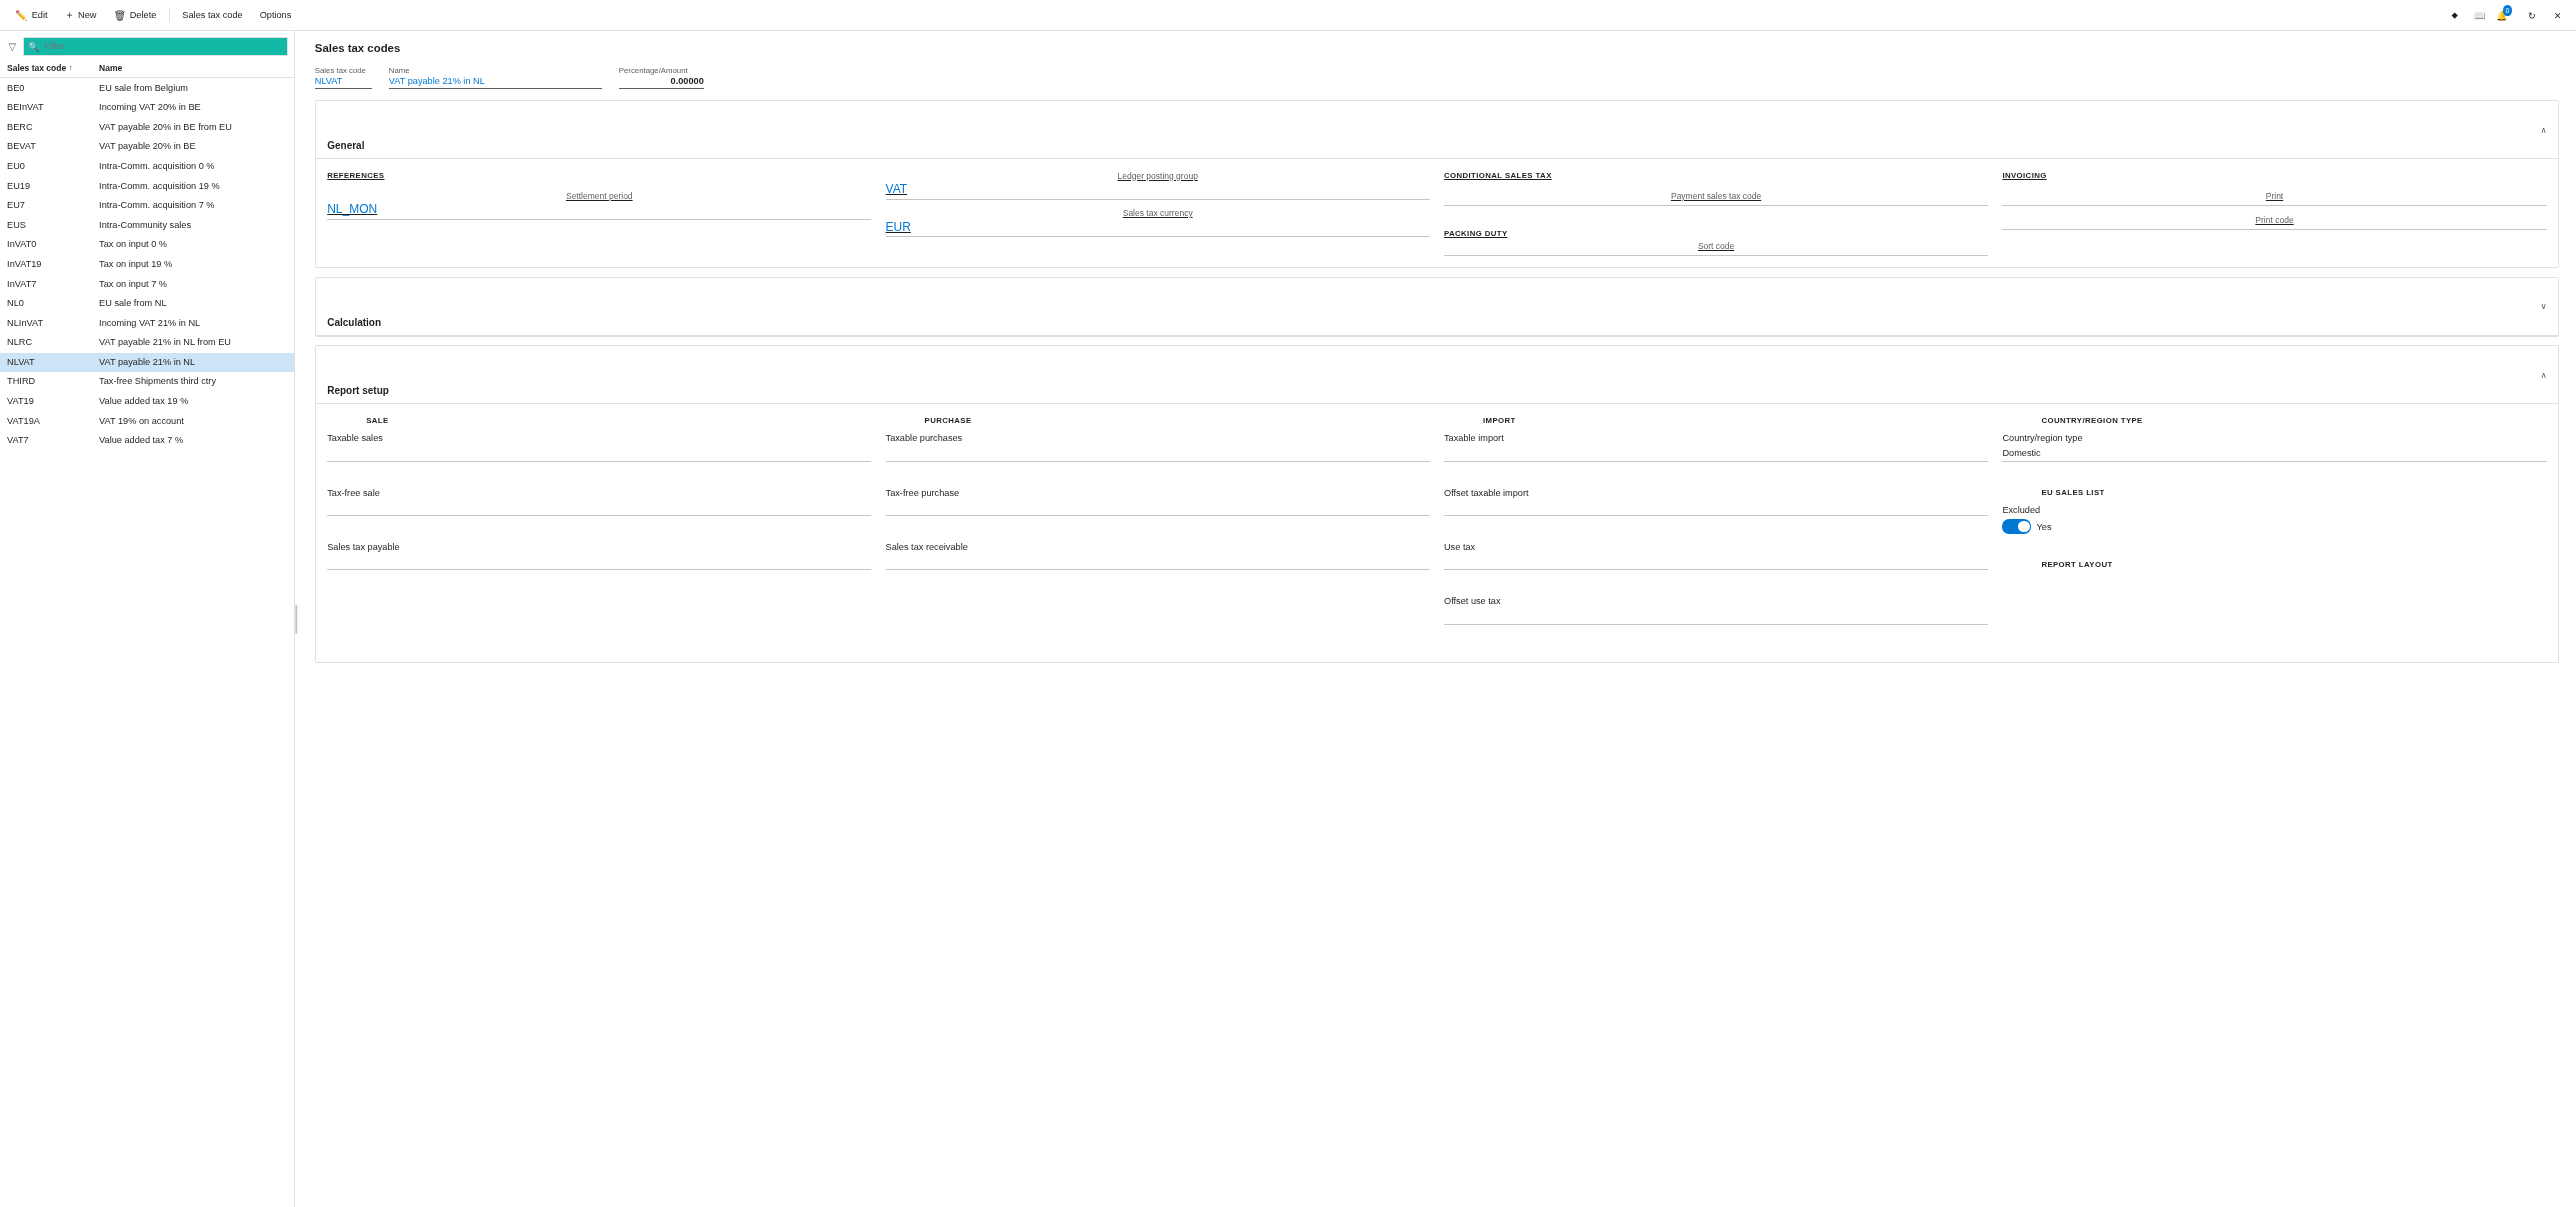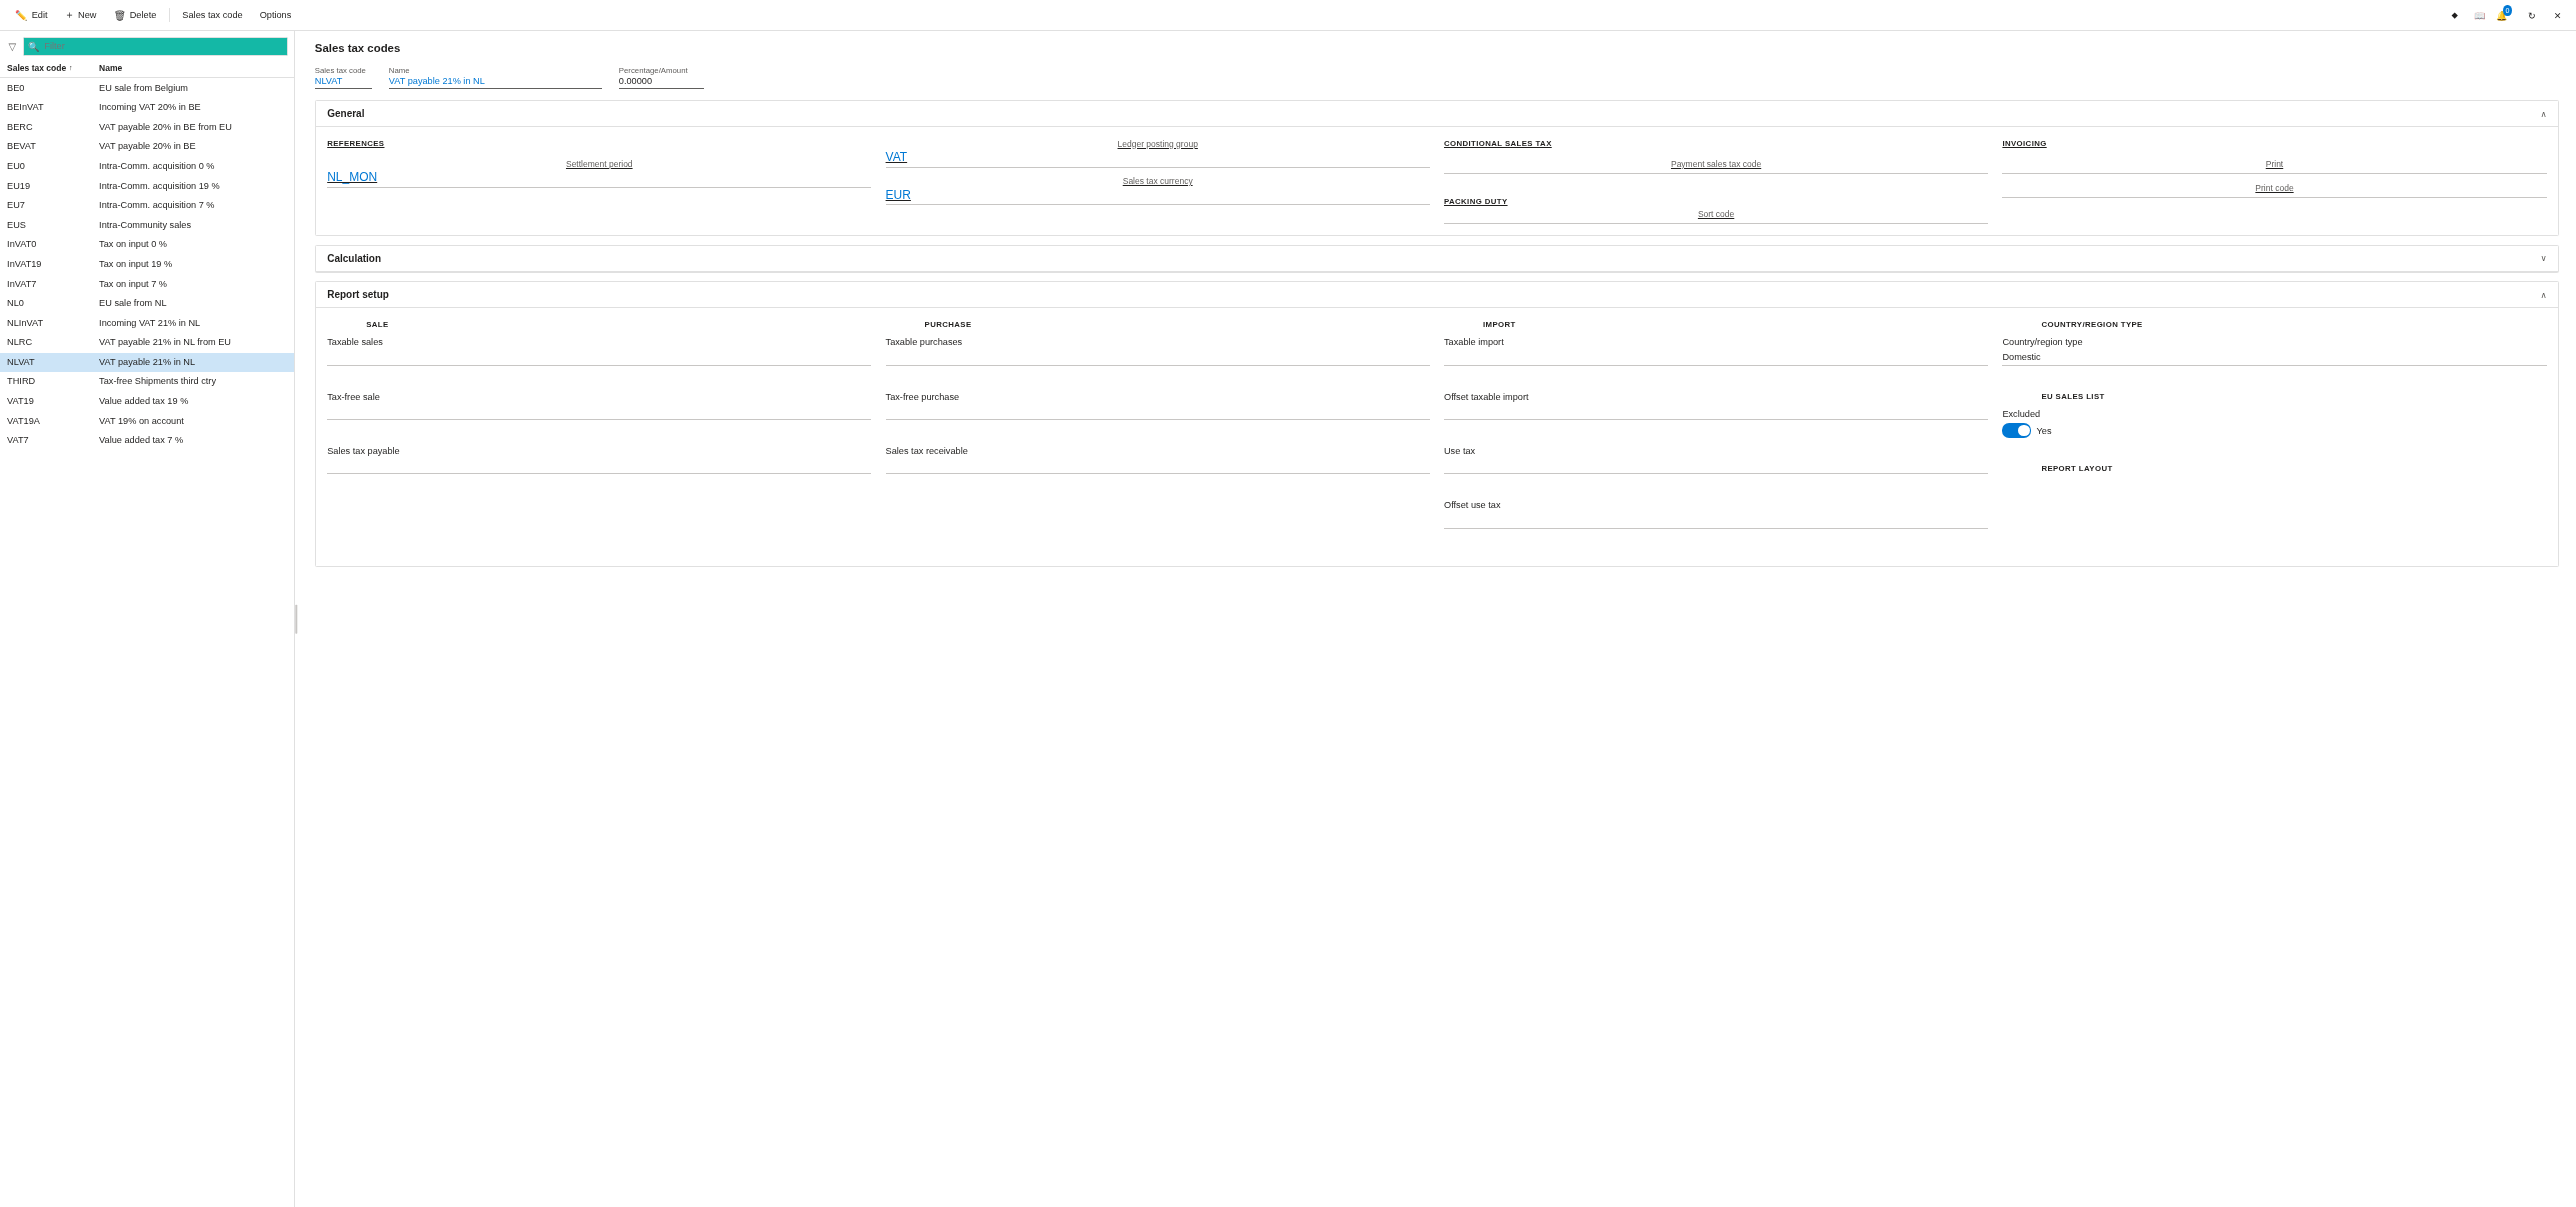--- a/index.html
+++ b/index.html
@@ -66,29 +66,29 @@
     .content { flex: 1; overflow-y: auto; padding: 11.4px 17px; }
 
     .content-title { font-size: 11.4px; font-weight: 600; margin-bottom: 11.4px; }
 
     
     .record-header { display: flex; gap: 17px; margin-bottom: 11.4px; align-items: flex-end; }
     .record-field { display: flex; flex-direction: column; gap: 1.4px; }
     .record-field-label { font-size: 7.8px; color: #605e5c; }
     .record-field-value { font-size: 9.2px; color: #0078d4; border-bottom: 0.7px solid #605e5c; padding-bottom: 1.4px; min-width: 57px; }
     .record-field-value.wide { min-width: 213px; }
-    .record-field-value.amount { color: #201f1e; min-width: 85px; }
+    .record-field-value.amount { color: #201f1e; text-align: right; min-width: 85px; font-weight: bold; }
 
     
     .section { border: 0.7px solid #e0e0e0; border-radius: 1.4px; margin-bottom: 8.5px; }
     .section-header {
       display: flex; justify-content: space-between; align-items: center;
       padding: 7.1px 11.4px; background: #fff; cursor: pointer; border-bottom: 0.7px solid #e0e0e0;
     }
-    .section-header-title { font-size: 10px; font-weight: 600; }
+    .section-header-title { font-size: 10px; font-weight: 600; margin-top: 32px; }
     .section-chevron { font-size: 8.5px; color: #605e5c; }
     .section-body { padding: 11.4px; }
 
     
     .general-grid { display: grid; grid-template-columns: 1fr 1fr 1fr 1fr; gap: 14.2px; }
     .field-group { display: flex; flex-direction: column; gap: 8.5px; text-decoration: underline; }
     .field-group-title { font-size: 7.8px; font-weight: 700; text-transform: uppercase; letter-spacing: 0.4px; color: #201f1e; margin-bottom: 2.8px; }
     .field-item { display: flex; flex-direction: column; gap: 1.4px; }
     .field-label { font-size: 8.5px; color: #605e5c; text-align: center; }
     .field-value { font-size: 12px; color: #0078d4; border-bottom: 0.7px solid #c8c6c4; padding-bottom: 2.8px; min-width: 85px; }

